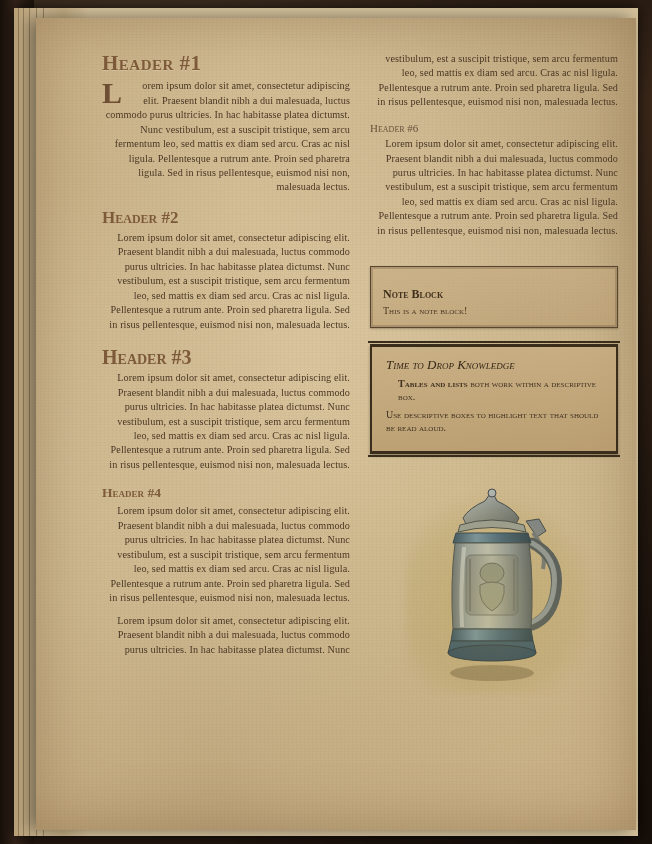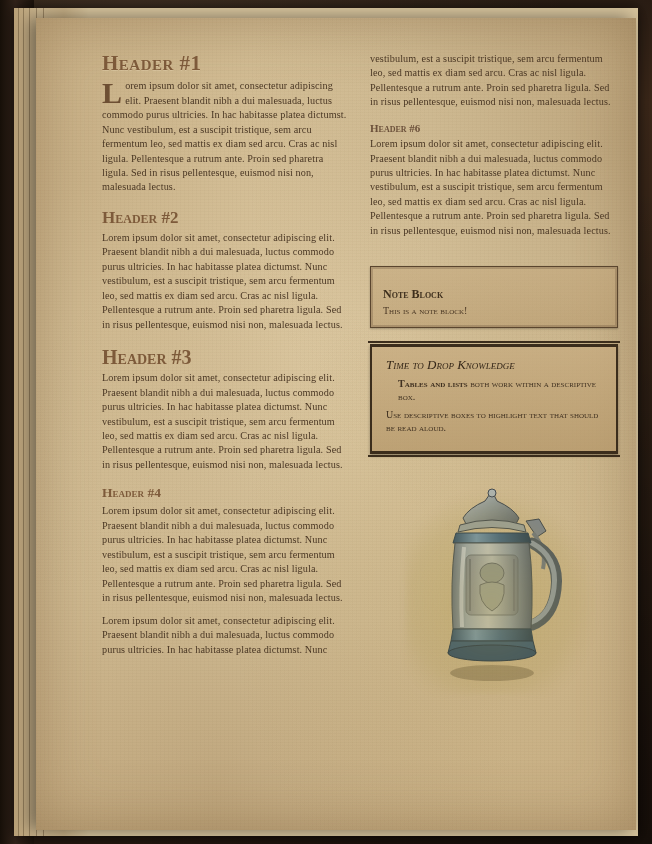--- a/index.html
+++ b/index.html
@@ -134,32 +134,32 @@
     font-variant: small-caps;
     font-weight: 700;
     font-size: 11.5px;
     font-style: italic;
     color: #5c4630;
     margin: 14px 0 3px 0;
     line-height: 1.1;
   }
   h6.header {
     font-variant: small-caps;
-    font-weight: 700;
+    font-weight: 400;
     font-size: 11px;
     color: #6b503a;
     margin: 12px 0 3px 0;
     line-height: 1.1;
   }
   p.body {
     font-size: 10.2px;
     line-height: 1.42;
     color: #4a3724;
     margin: 0 0 8px 0;
-    text-align: left;
+    text-align: right;
     letter-spacing: .1px;
   }
   p.dropcap::first-letter {
     float: left;
     font-size: 30px;
     line-height: 24px;
     padding: 2px 3px 0 0;
     color: #6d4f33;
     font-weight: 700;
   }

